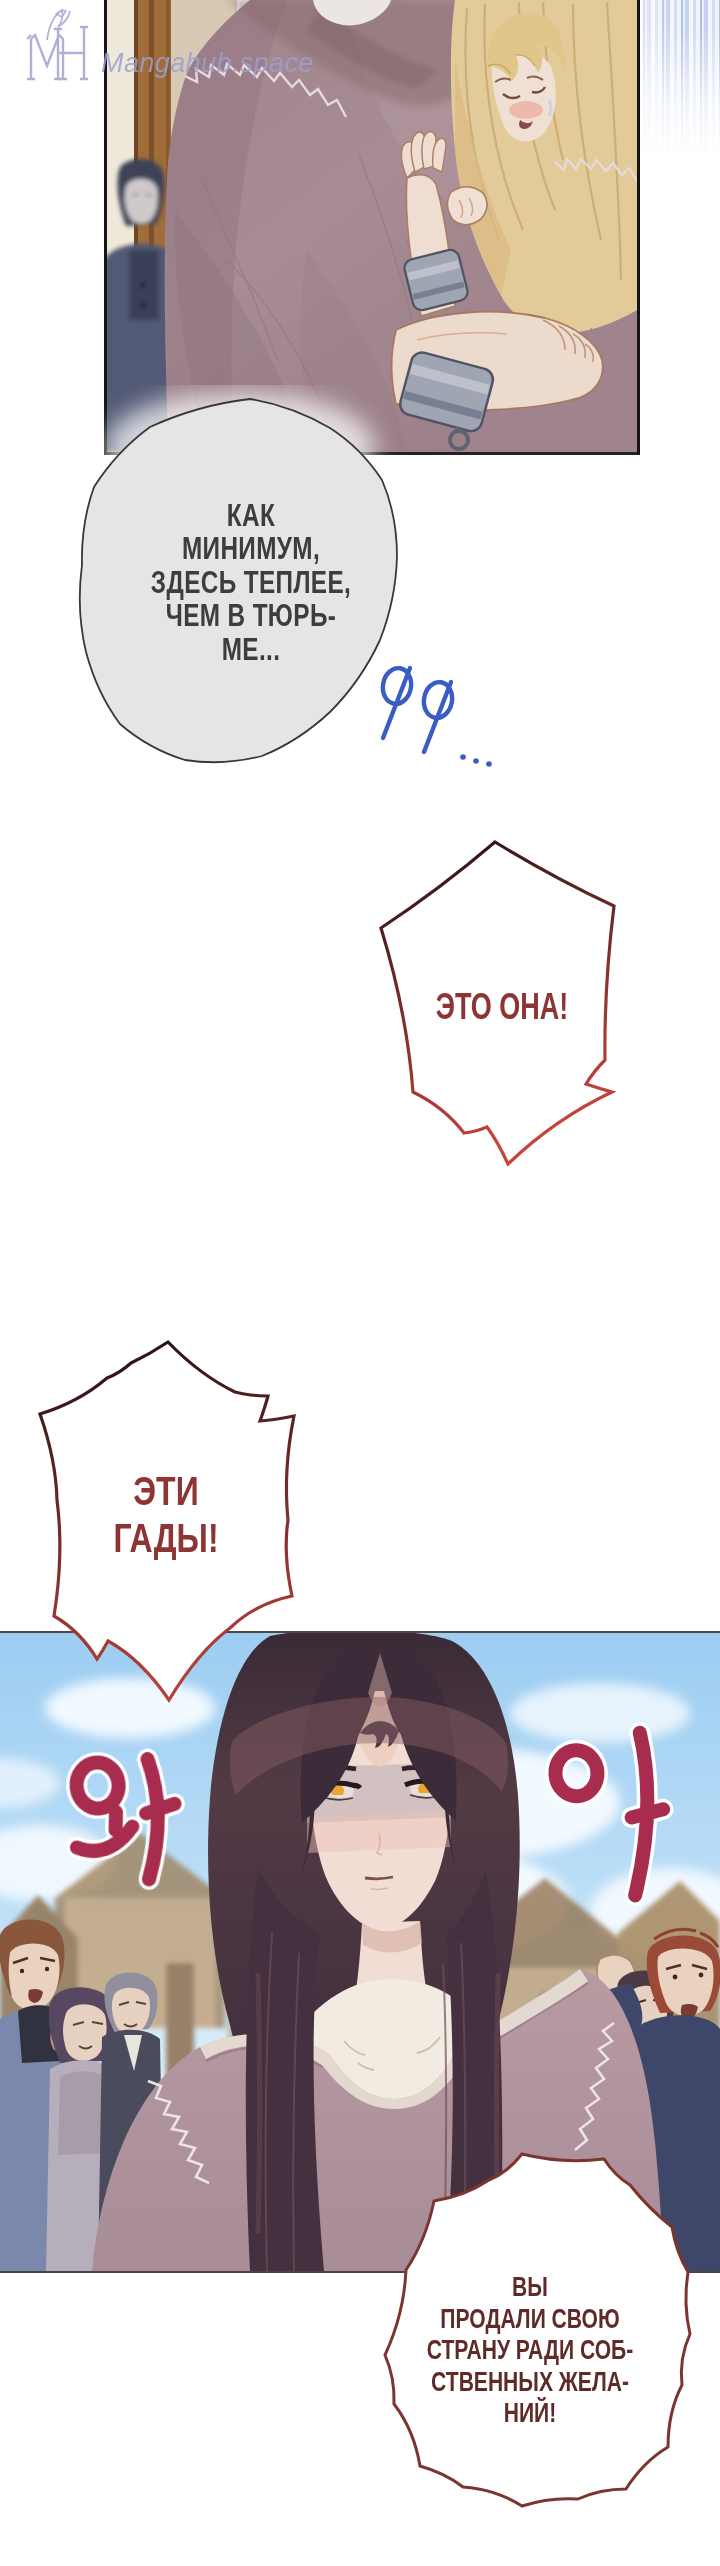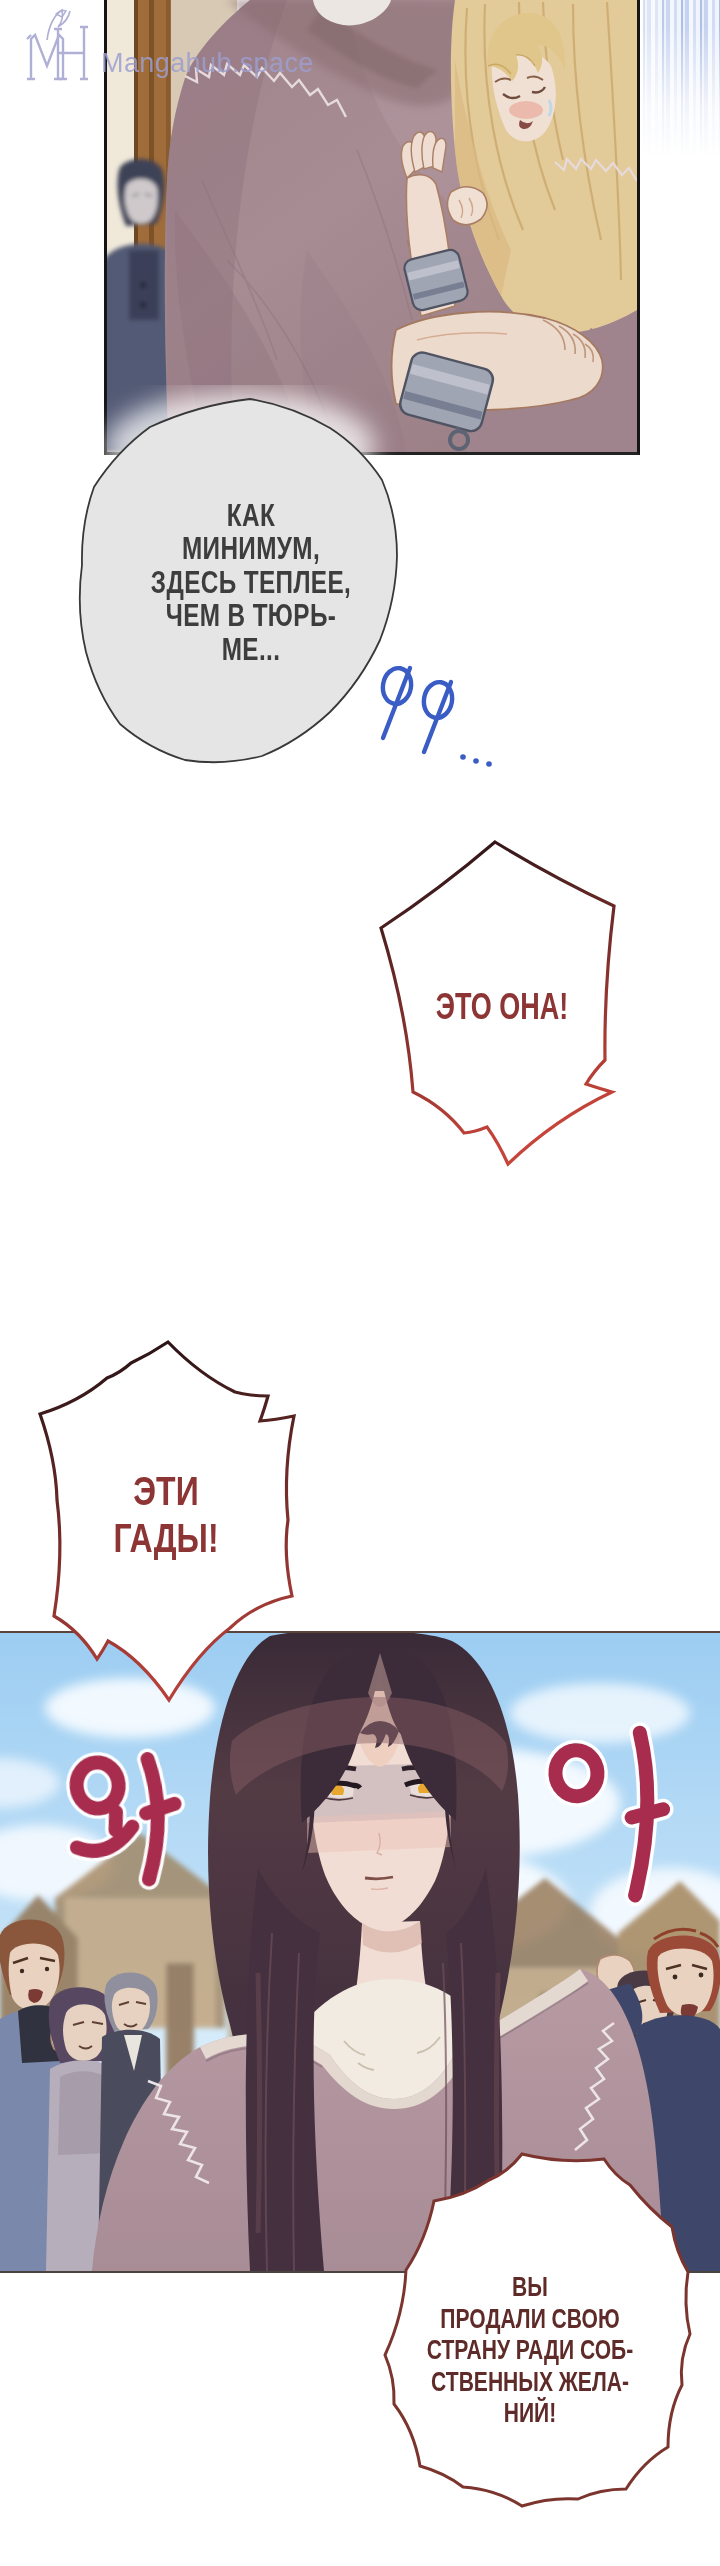--- a/index.html
+++ b/index.html
@@ -105,21 +105,21 @@
 </svg>
 </div>
 
 <div class="abs" id="streaks" style="left:643px;top:0;width:77px;height:175px;
   background:
    linear-gradient(to right, rgba(255,255,255,0.5), rgba(255,255,255,0) 40%),
    linear-gradient(to bottom, rgba(255,255,255,0) 15%, rgba(255,255,255,0.75) 60%, #fff 90%),
    repeating-linear-gradient(90deg,#aebfe6 0 2px,#e8eefb 2px 4px,#c6d2ee 4px 8px,#f3f7ff 8px 12px,#d3dcf2 12px 15px,#eff4fd 15px 19px);">
 </div>
 
-<div class="abs" style="left:0;top:0;width:360px;height:110px;z-index:3;">
+<div class="abs" style="left:0;top:0;width:360px;height:110px;z-index:3;font-style:italic;">
   <svg width="360" height="110" viewBox="0 0 360 110">
     <g stroke="#a6a6d2" fill="none" opacity="0.88">
       <g stroke-width="2.4">
         <path d="M31,79 L31,39 L35,35 L47,66 L59,35 L63,39 L63,79"></path>
         <path d="M27,79 L35,79 M59,79 L67,79 M27,39 L31,35"></path>
         <path d="M58,79 L58,29 M84,79 L84,27 M58,53 L84,53"></path>
         <path d="M54,79 L62,79 M80,79 L88,79 M54,29 L62,29 M80,27 L88,27"></path>
       </g>
       <path d="M47,40 q3,-22 15,-30 q2,10 -4,17 q10,-6 12,-16" stroke-width="1.7"></path>
       <path d="M56,14 q6,-5 10,-3 l-4,6 Z" stroke-width="1.4"></path>

